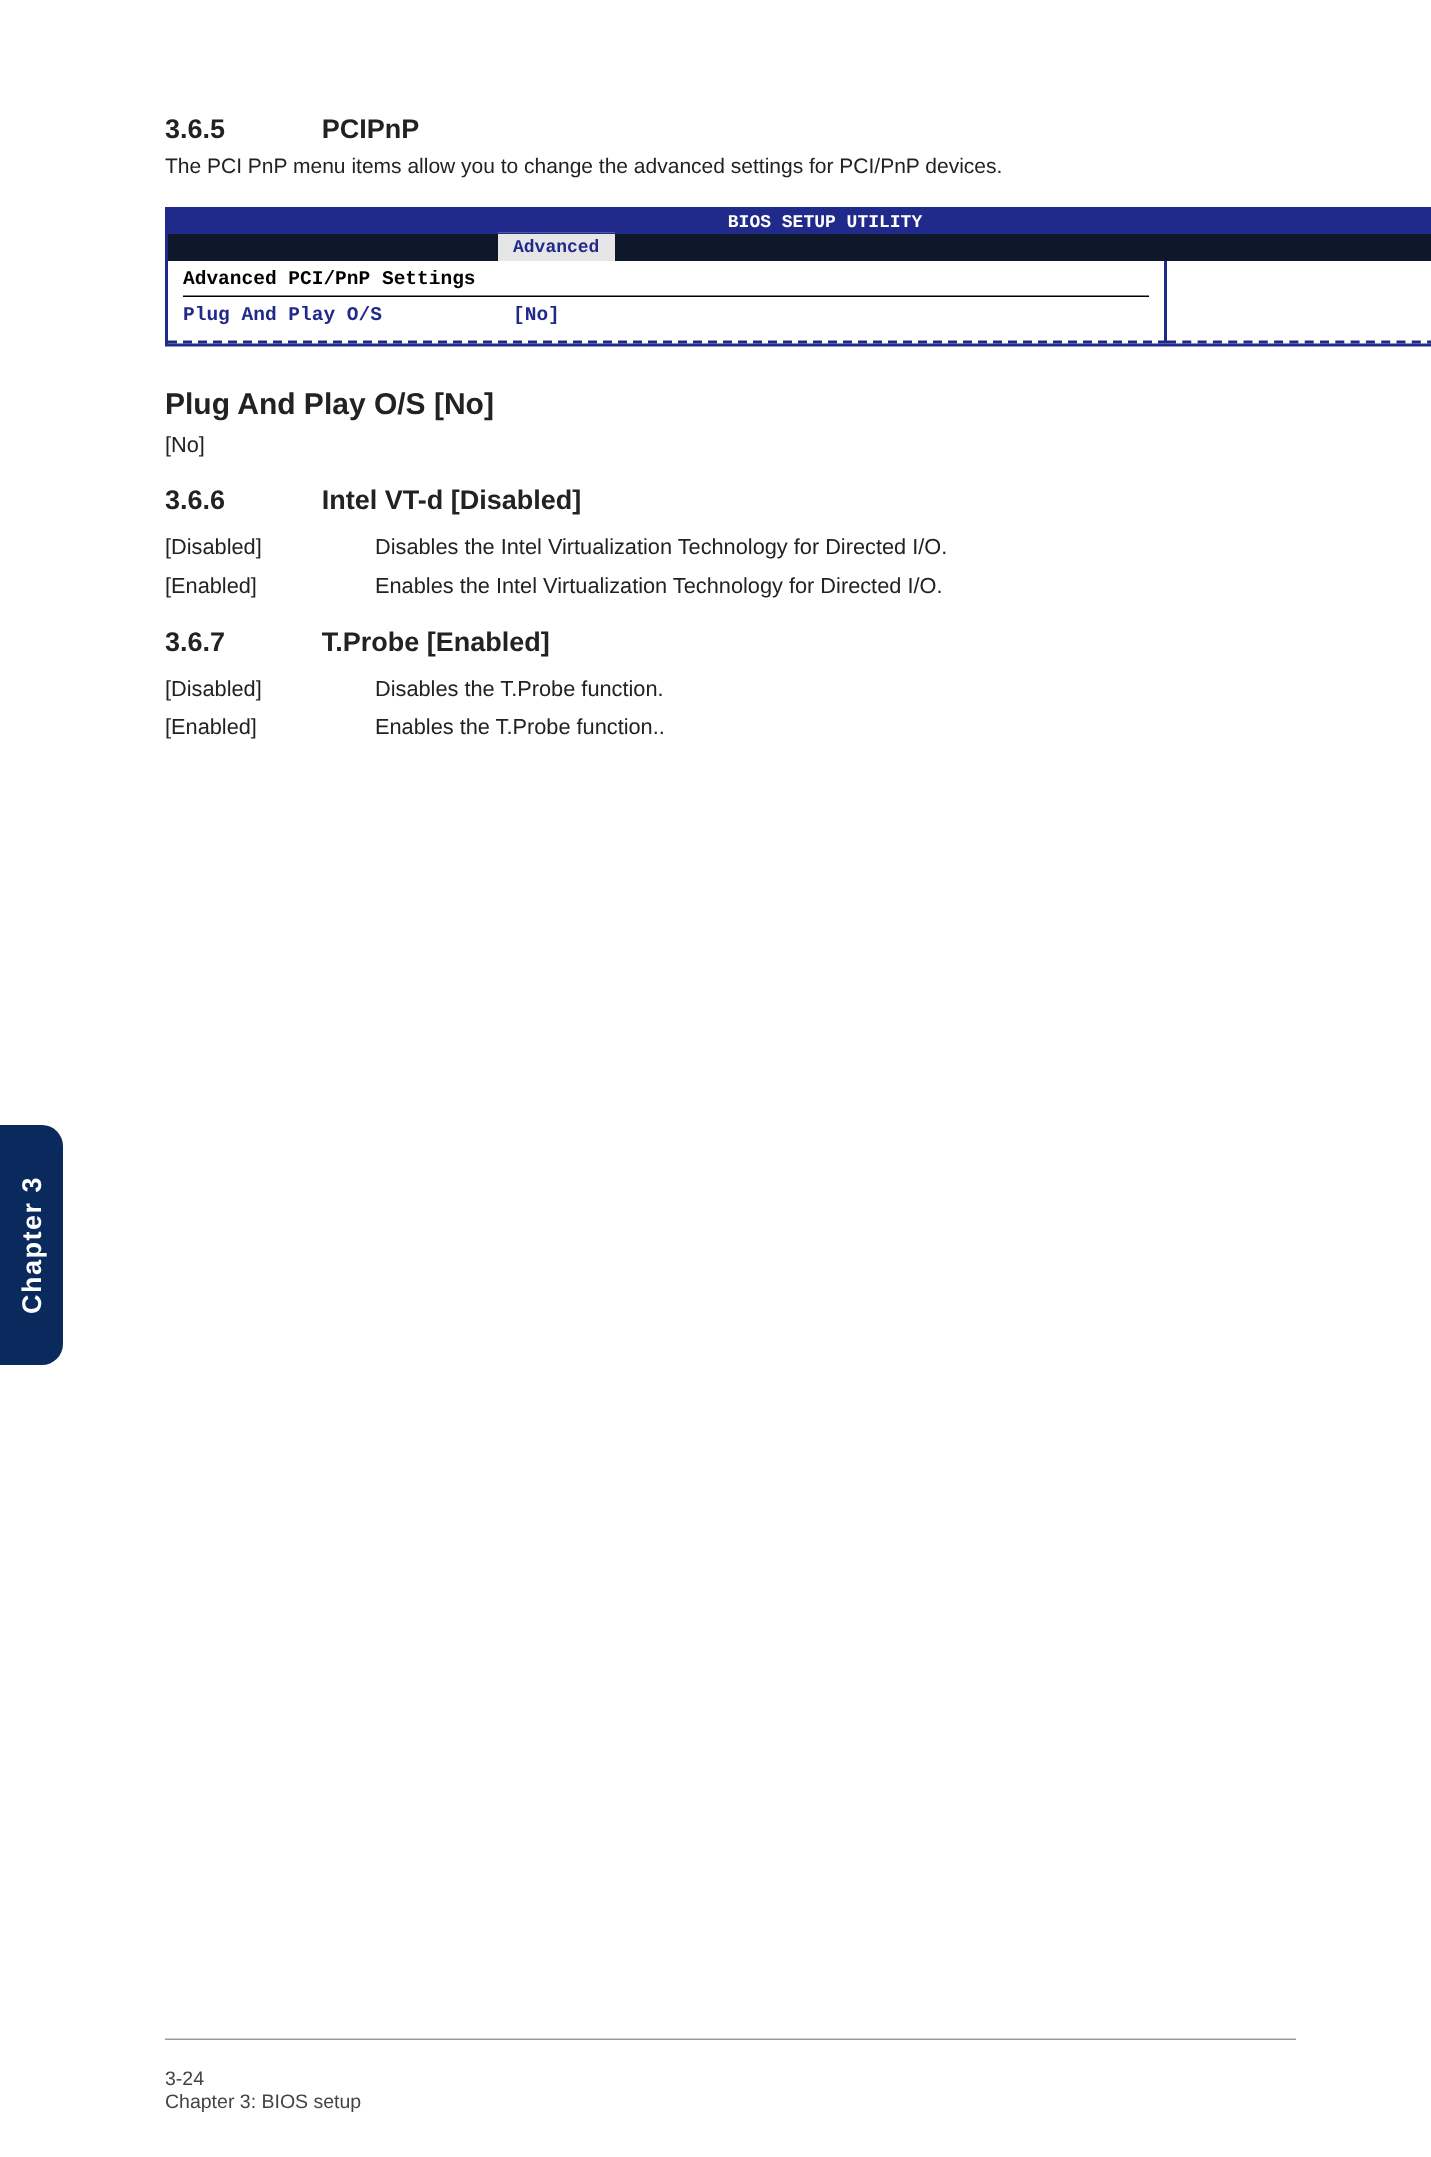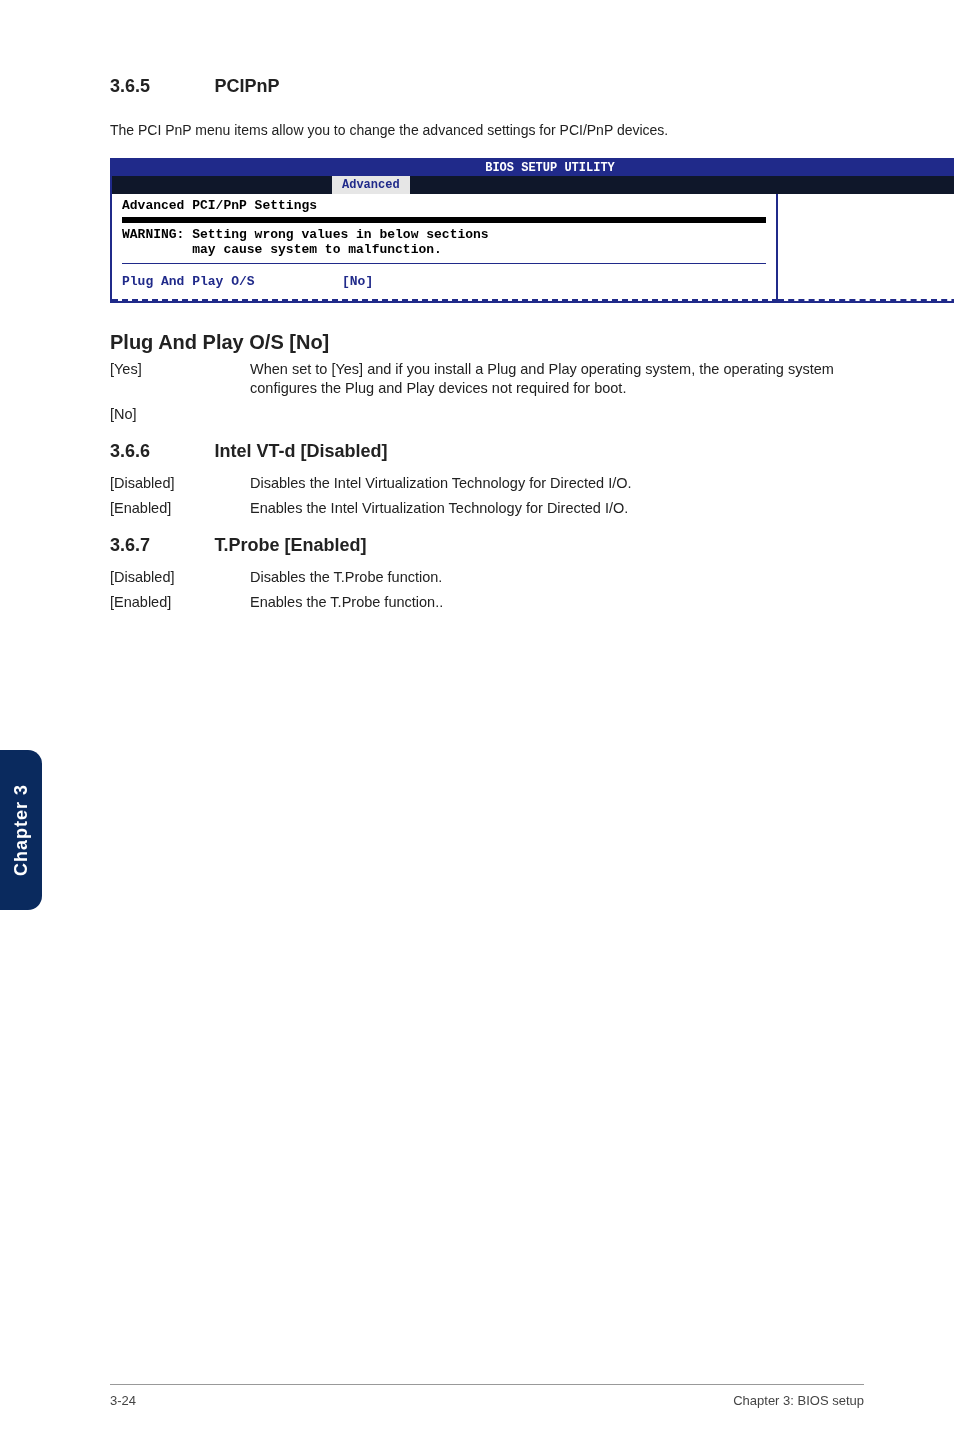--- a/index.html
+++ b/index.html
@@ -71,21 +71,21 @@
     padding: 4px 10px 10px 10px;
     border-right: 2px solid #202a8a;
     border-bottom: 2px dashed #202a8a;
   }
   .bios-right {
     width: 210px;
     border-bottom: 2px dashed #202a8a;
   }
   .bios-heading {
     color: #000;
-    border-bottom: 6px solid #000000;
+    border-bottom: 1px solid #000000;
     padding-bottom: 4px;
     margin-bottom: 4px;
   }
   .bios-warning {
     color: #000;
     white-space: pre;
     border-bottom: 1px solid #202a8a;
     padding-bottom: 6px;
     margin-bottom: 10px;
   }
@@ -100,21 +100,21 @@
     margin-bottom: 6px;
   }
   .dl-row {
     display: flex;
     font-size: 14.5px;
     line-height: 1.35;
     margin-bottom: 6px;
   }
   .dl-term { width: 140px; flex-shrink: 0; }
   .dl-def { flex: 1; }
-  .sec365 { margin-top: 16px; margin-bottom: 24px; }
+  .sec365 { margin-top: 16px; margin-bottom: 4px; }
   .sec366 .sec-num, .sec365 .sec-num, .sec367 .sec-num { width: 100px; }
   .sec366, .sec367 { margin-top: 16px; }
   
   .side-tab {
     position: absolute;
     left: 0;
     top: 750px;
     width: 42px;
     height: 160px;
     background: #0a2a5e;
@@ -131,25 +131,26 @@
     writing-mode: vertical-rl;
     transform: rotate(180deg);
     letter-spacing: 1px;
   }
   .footer {
     position: absolute;
     bottom: 30px;
     left: 110px;
     right: 90px;
     border-top: 1px solid #999;
-    padding-top: 8px;
+    padding-top: 18px;
     font-size: 13px;
     color: #444;
     display: flex;
     justify-content: space-between;
+    flex-direction: column;
   }
 </style>
 </head>
 <body>
 
 <div class="content">
 
   <div class="sec-row sec365">
     <span class="sec-num">3.6.5</span>
     <span class="sec-title">PCIPnP</span>
@@ -158,37 +159,31 @@
 
   <div class="bios-box">
     <div class="bios-title-row">BIOS SETUP UTILITY</div>
     <div class="bios-tab-row">
       <div class="bios-tab-spacer"></div>
       <div class="bios-tab">Advanced</div>
     </div>
     <div class="bios-body">
       <div class="bios-left">
         <div class="bios-heading">Advanced PCI/PnP Settings</div>
-        <div class="bios-warning">WARNING: Setting wrong values in below sections
-         may cause system to malfunction.</div>
         <div class="bios-item">
           <span class="label">Plug And Play O/S</span>
           <span>[No]</span>
         </div>
       </div>
       <div class="bios-right"></div>
     </div>
   </div>
 
   <div class="sub-h">Plug And Play O/S [No]</div>
   <div class="dl-row">
-    <div class="dl-term">[Yes]</div>
-    <div class="dl-def">When set to [Yes] and if you install a Plug and Play operating system, the operating system configures the Plug and Play devices not required for boot.</div>
-  </div>
-  <div class="dl-row">
     <div class="dl-term">[No]</div>
   </div>
 
   <div class="sec-row sec366">
     <span class="sec-num">3.6.6</span>
     <span class="sec-title">Intel VT-d [Disabled]</span>
   </div>
   <div class="dl-row">
     <div class="dl-term">[Disabled]</div>
     <div class="dl-def">Disables the Intel Virtualization Technology for Directed I/O.</div>

